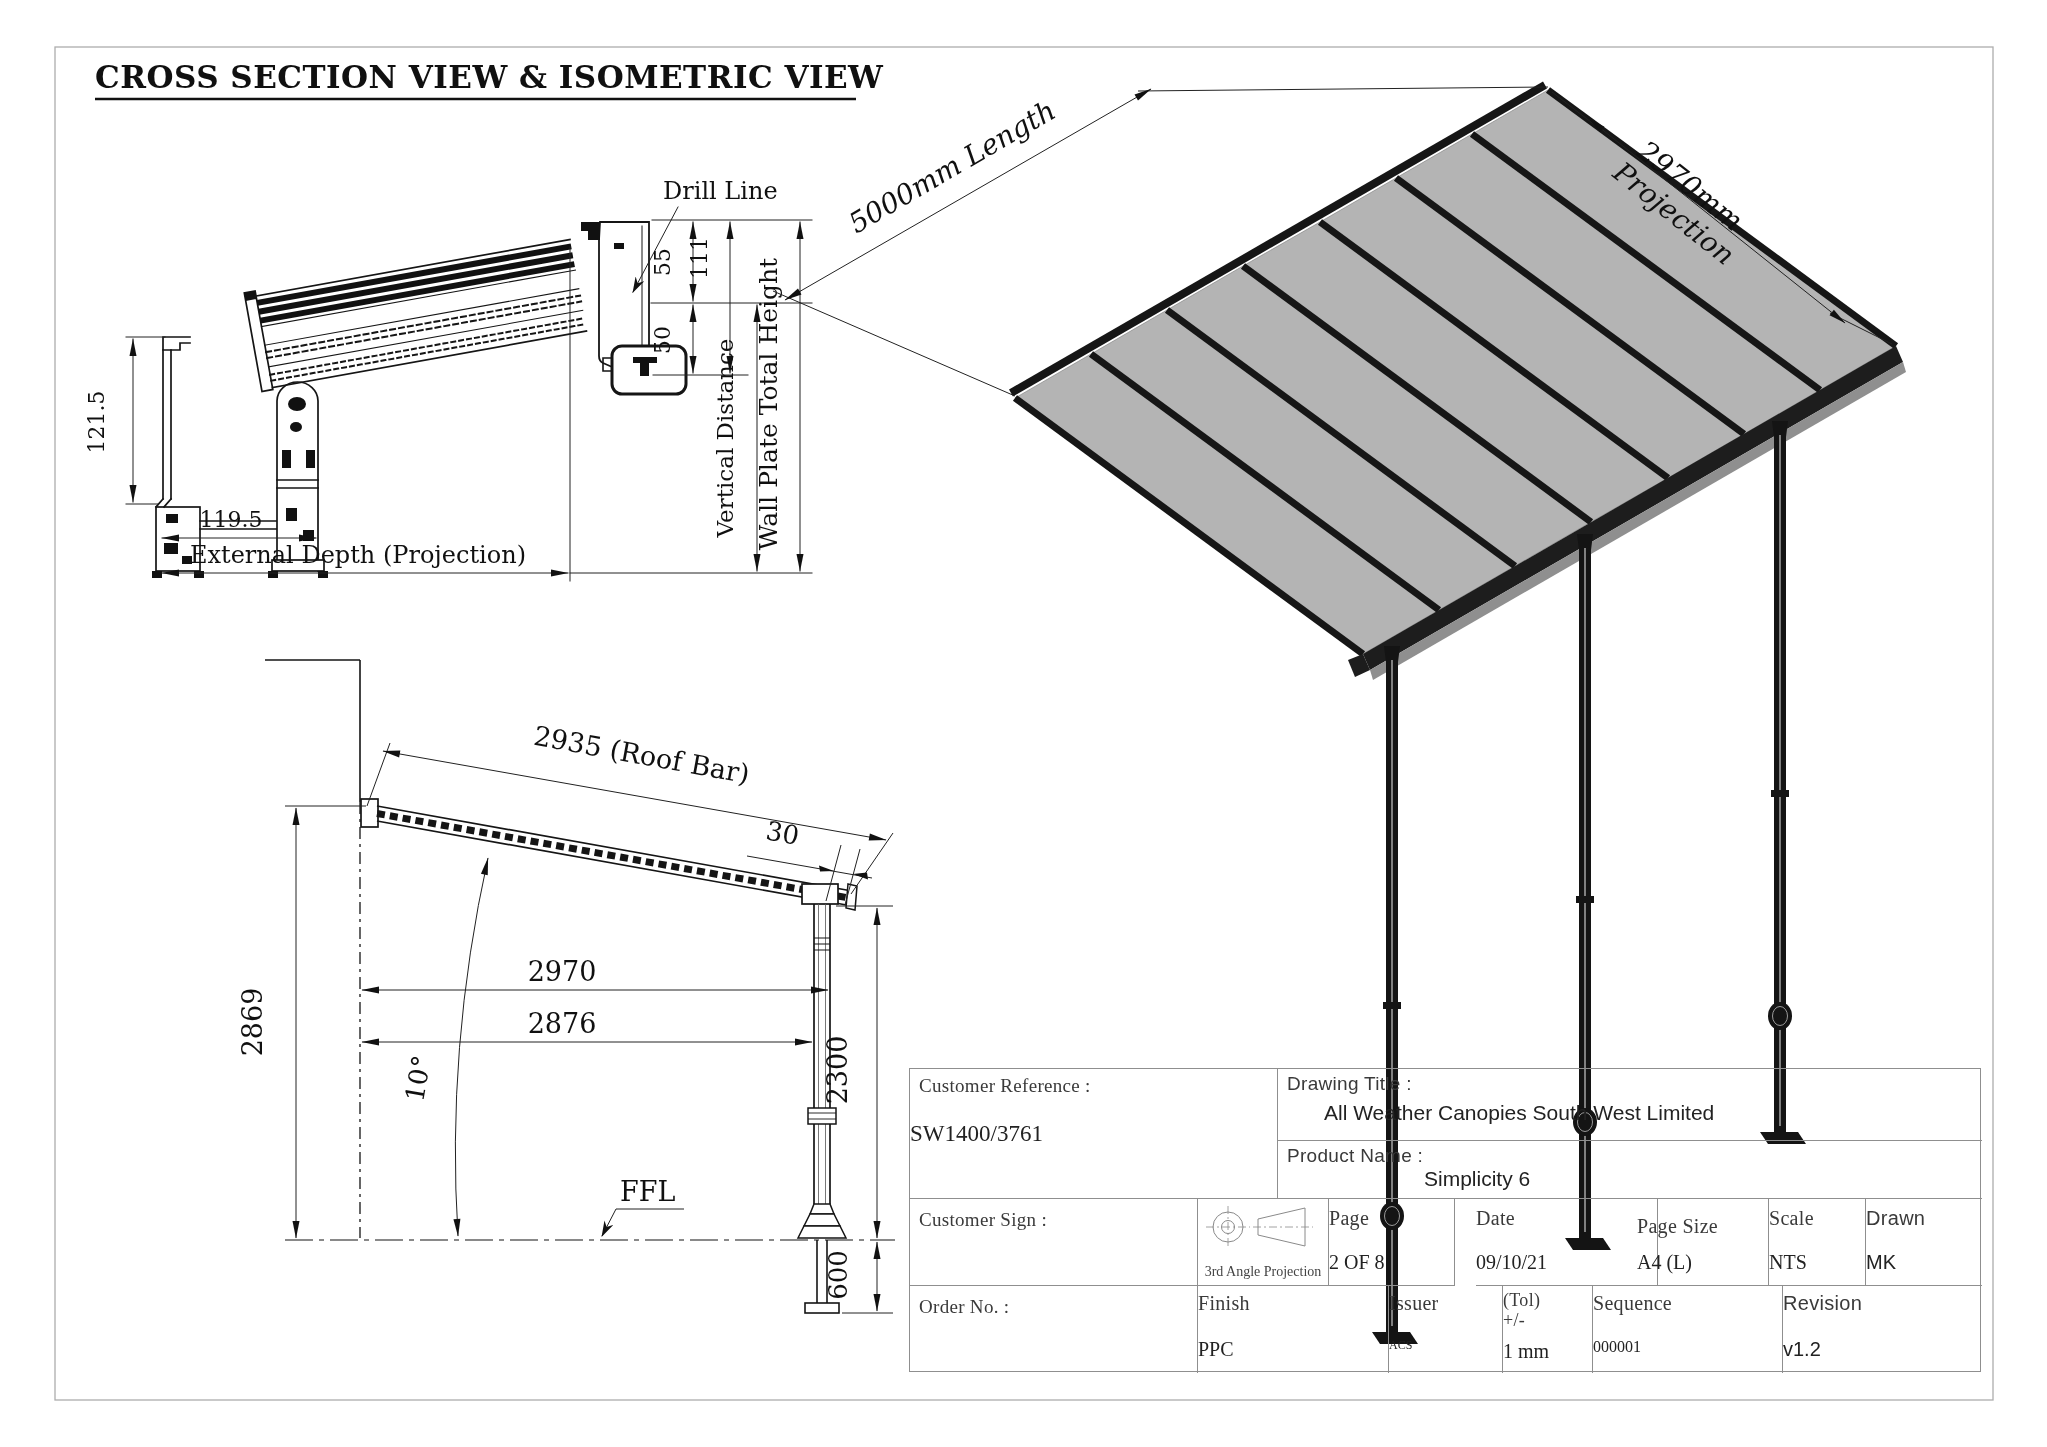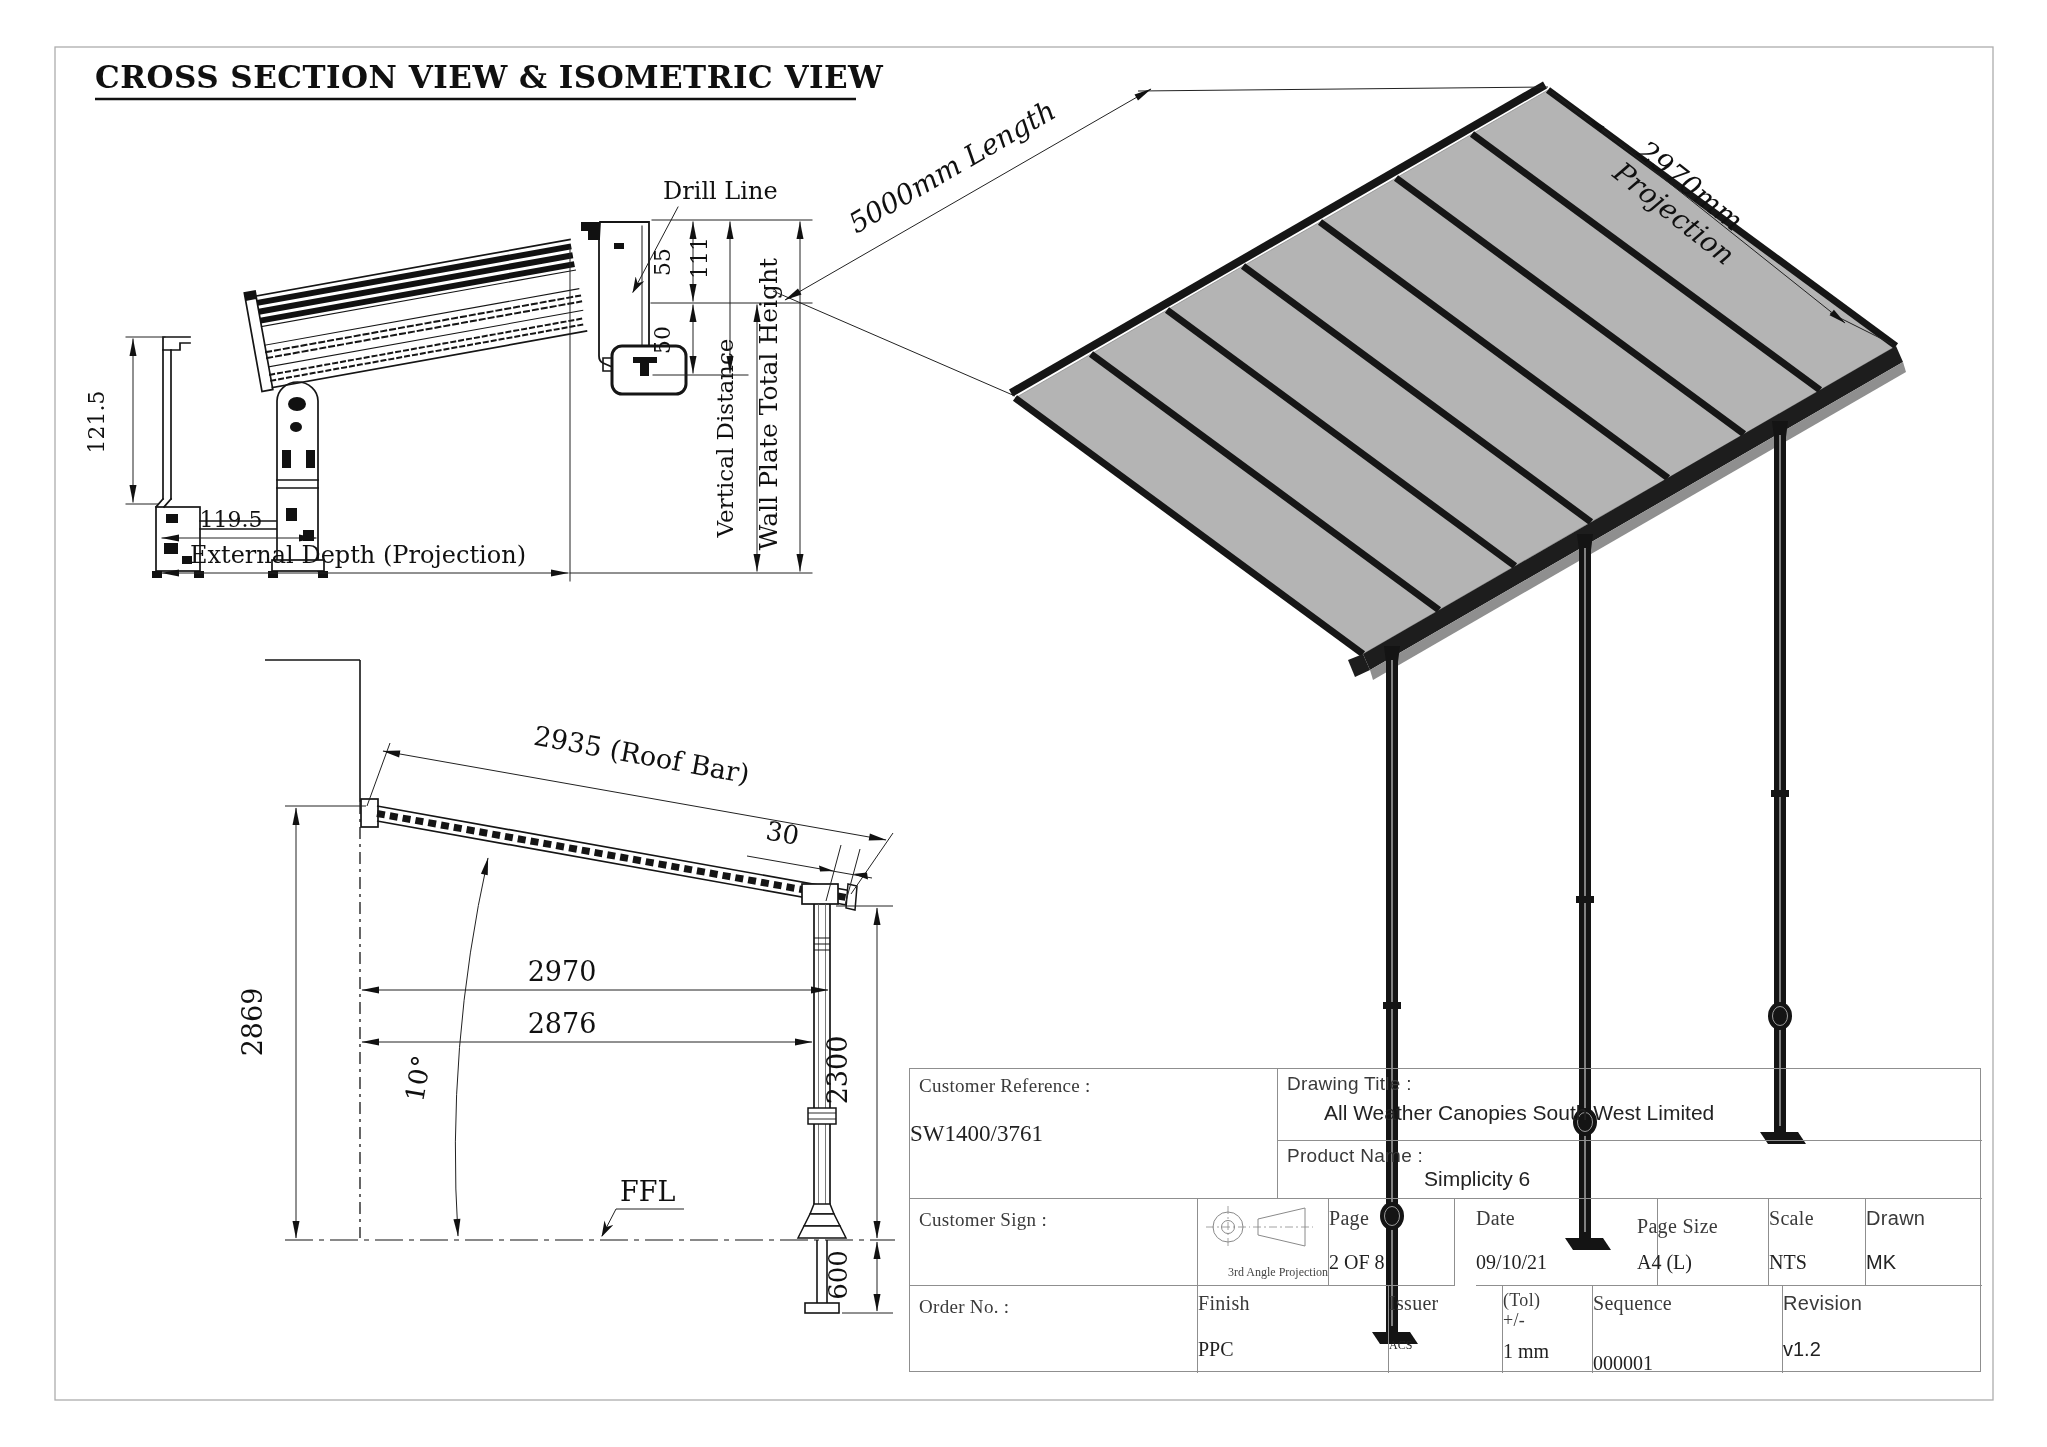--- a/index.html
+++ b/index.html
@@ -9,21 +9,21 @@
   .ts{font-family:"DejaVu Serif",serif;fill:#101010;}
   .ti{font-style:italic;}
   .tb{position:absolute;left:909px;top:1068px;width:1072px;height:304px;
       border:1px solid #8f8f8f;box-sizing:border-box;color:#333;}
   .cell{position:absolute;box-sizing:border-box;}
   .bR{border-right:1px solid #8f8f8f;font-family:Liberation Serif, serif;}
   .bB{border-bottom:1px solid #8f8f8f;}
   .lab{position:absolute;font-size:19px;letter-spacing:.3px;color:#3a3a3a;white-space:nowrap;}
   .val{position:absolute;font-size:21px;color:#222;white-space:nowrap;}
   .cen{width:100%;text-align:left;left:0;}
-  .cap{position:absolute;bottom:5px;width:100%;text-align:right;font-size:12px;color:#444;}
+  .cap{position:absolute;bottom:5px;width:100%;text-align:center;font-size:14px;color:#444;}
 </style>
 </head>
 <body>
 
 <div class="canvas">
 
 <svg width="2047" height="1447" viewBox="0 0 2047 1447">
   <defs>
     <marker id="mE" markerUnits="userSpaceOnUse" markerWidth="19" markerHeight="9" refX="18" refY="4.5" orient="auto">
       <path d="M18.5,4.5 L1,1 L1,8 Z" fill="#111"></path>
@@ -349,21 +349,21 @@
   </div>
 
   <div class="cell bR" style="left:593px;top:217px;width:90px;height:87px">
     <div class="lab cen" style="top:4px;font-size:18px">(Tol)</div>
     <div class="lab cen" style="top:24px;font-size:18px">+/-</div>
     <div class="val cen" style="top:54px;font-size:20px">1 mm</div>
   </div>
 
   <div class="cell bR" style="left:683px;top:217px;width:190px;height:87px">
     <div class="lab cen" style="top:6px;font-size:20px">Sequence</div>
-    <div class="val cen" style="top:66px;font-size:20px">000001</div>
+    <div class="val cen" style="top:52px;font-size:16px">000001</div>
   </div>
 
   <div class="cell" style="left:873px;top:217px;width:199px;height:87px">
     <div class="lab cen" style="top:6px;font-size:20px">Revision</div>
     <div class="val cen" style="top:52px;font-size:20px">v1.2</div>
   </div>
 
 </div>
 </div>
 

